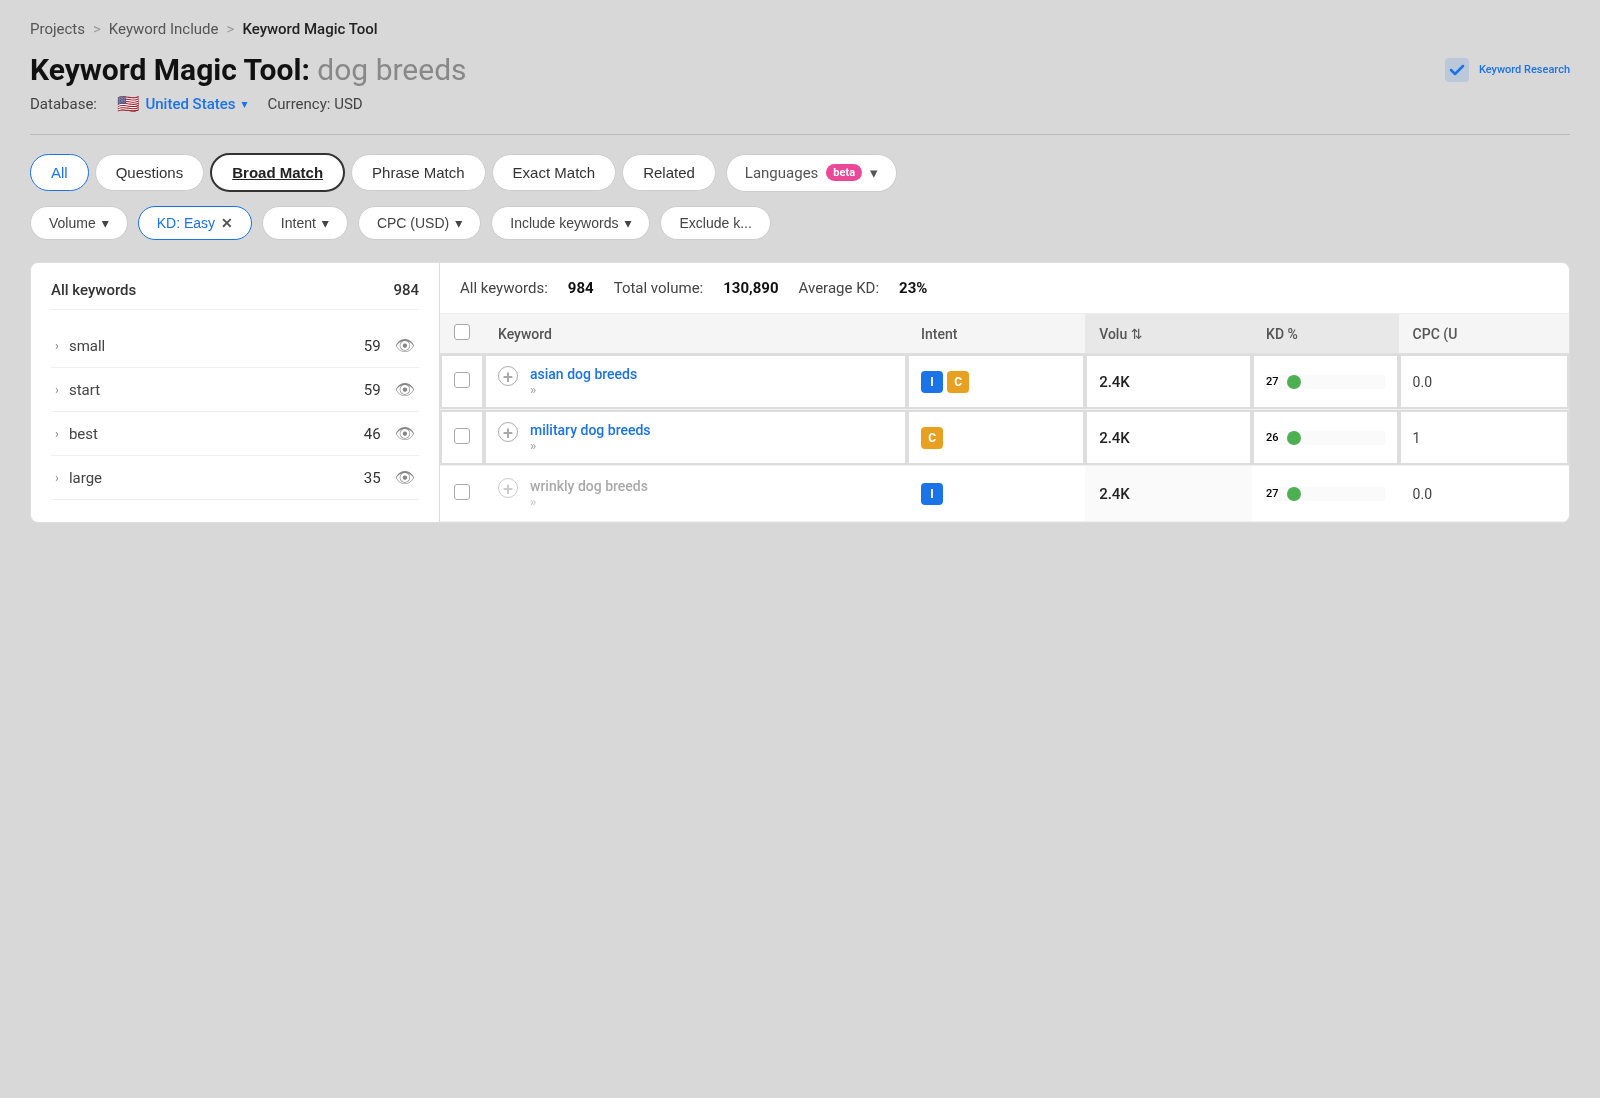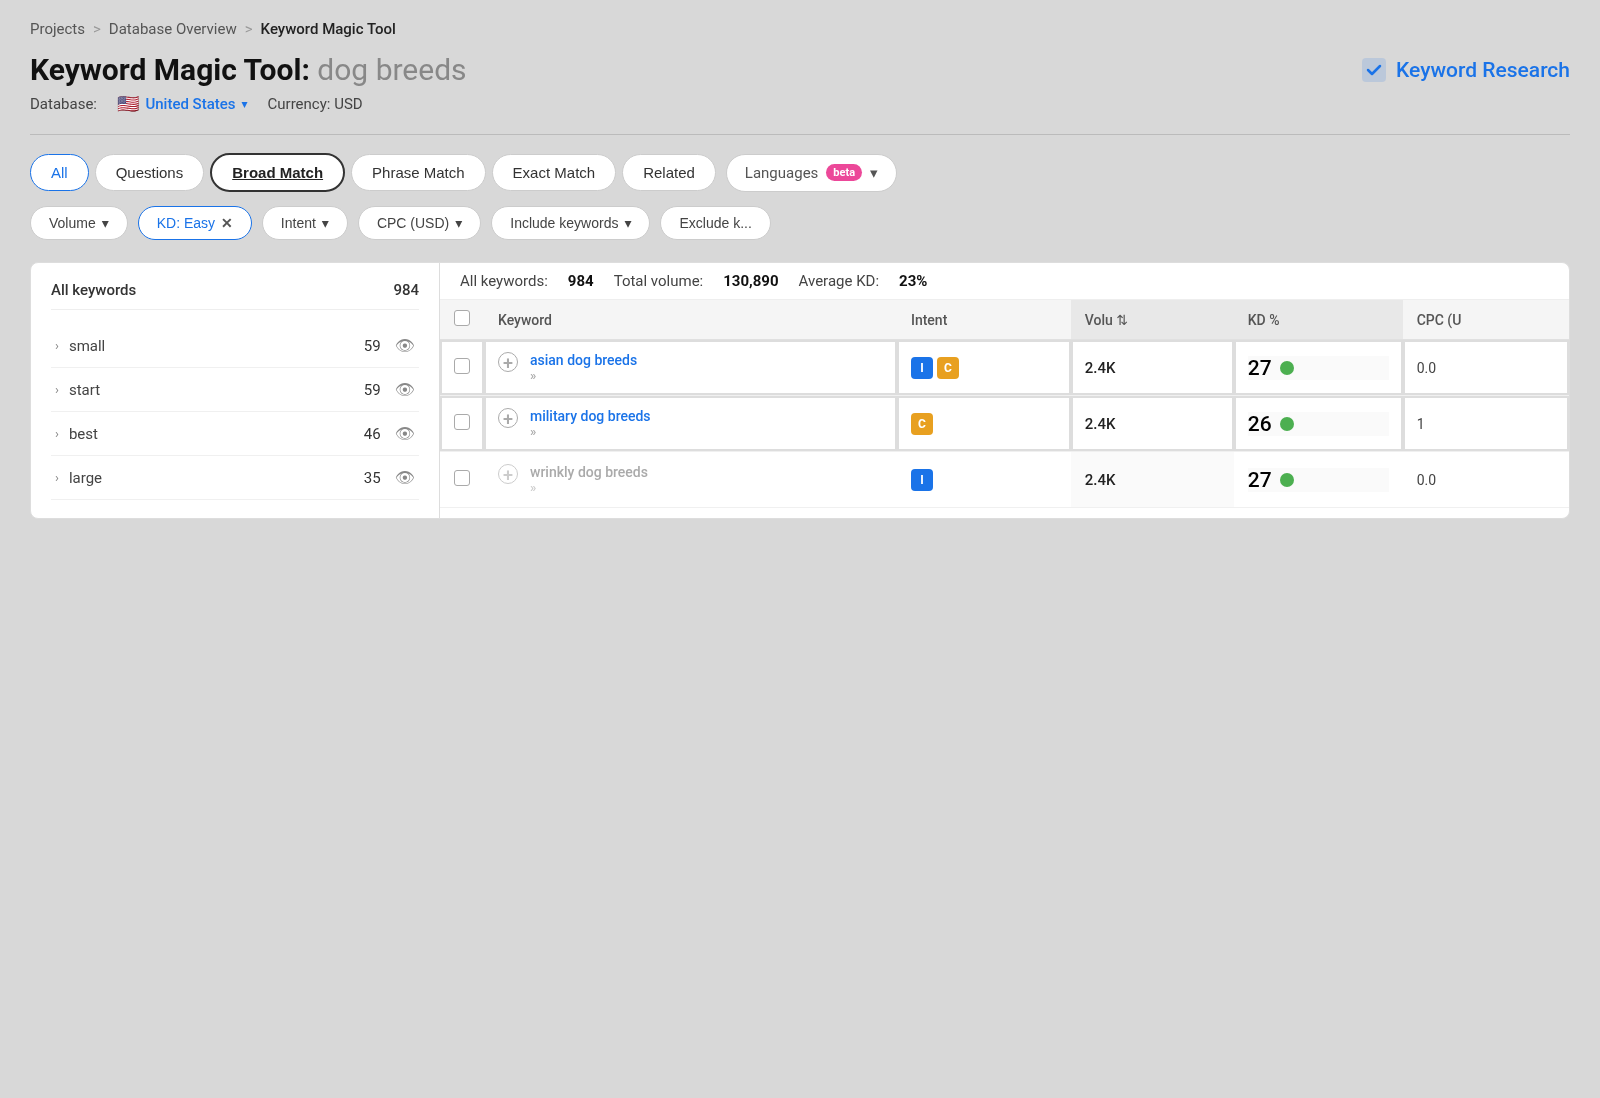--- a/index.html
+++ b/index.html
@@ -33,21 +33,21 @@
     }
     .page-title-query {
       font-weight: 400;
       color: #888;
     }
     .keyword-research-btn {
       display: flex;
       align-items: center;
       gap: 8px;
       color: #1a73e8;
-      font-size: 21px;
+      font-size: 11px;
       font-weight: 500;
       cursor: pointer;
     }
     .kr-icon {
       width: 28px;
       height: 28px;
     }
     .database-row {
       display: flex;
       align-items: center;
@@ -225,21 +225,21 @@
     
     .table-area {
       flex: 1;
       background: white;
       border-radius: 0 8px 8px 0;
       border: 1px solid #ddd;
       border-left: none;
       overflow: hidden;
     }
     .table-stats {
-      padding: 9px 20px;
+      padding: 16px 20px;
       font-size: 15px;
       color: #444;
       border-bottom: 1px solid #eee;
       display: flex;
       gap: 20px;
       align-items: center;
     }
     .table-stats strong { font-weight: 700; color: #111; }
     table {
       width: 100%;
@@ -334,21 +334,21 @@
     .vol-cell {
       font-size: 15px;
       font-weight: 500;
       color: #222;
       background: #fafafa;
     }
     .kd-cell {
       display: flex;
       align-items: center;
       gap: 8px;
-      font-size: 21px;
+      font-size: 11px;
       font-weight: 500;
       background: #fafafa;
     }
     .kd-dot {
       width: 14px;
       height: 14px;
       border-radius: 50%;
       background: #4caf50;
       flex-shrink: 0;
     }
@@ -372,21 +372,21 @@
     .vol-highlight {
       background: white !important;
     }
   </style>
 </head>
 <body>
 
 <div class="breadcrumb">
   <span>Projects</span>
   <span class="breadcrumb-sep">&gt;</span>
-  <span>Database Overview</span>
+  <span>Keyword Include</span>
   <span class="breadcrumb-sep">&gt;</span>
   <span class="breadcrumb-current">Keyword Magic Tool</span>
 </div>
 
 <div class="header-row">
   <div class="page-title">
     <span>Keyword Magic Tool:</span>
     <span class="page-title-query">dog breeds</span>
   </div>
   <div class="keyword-research-btn">

